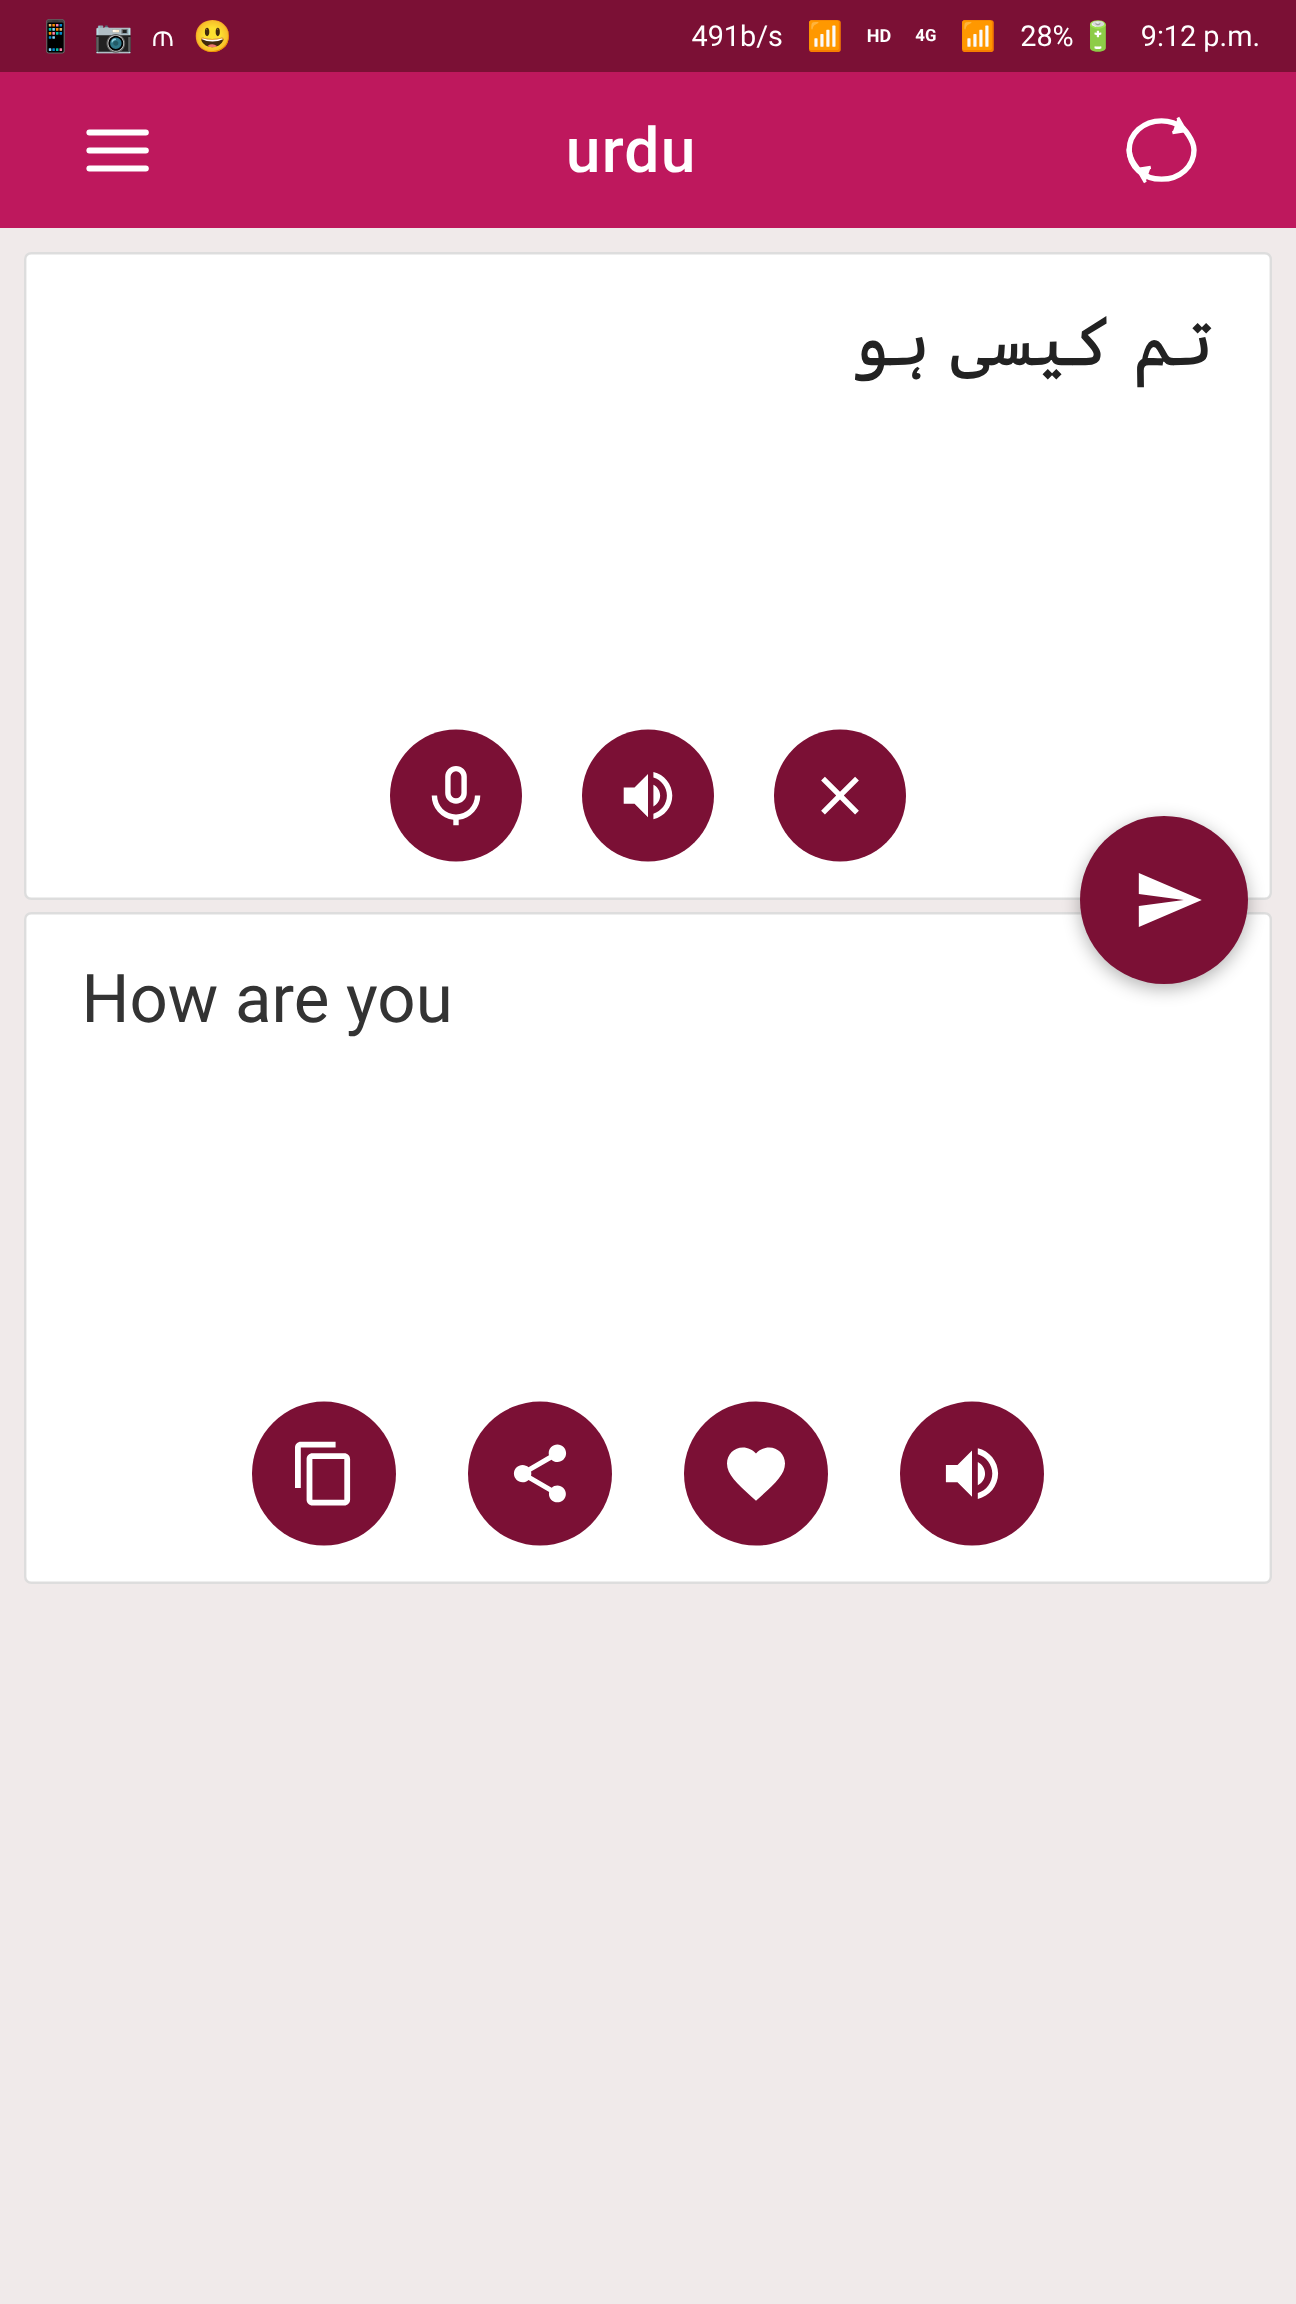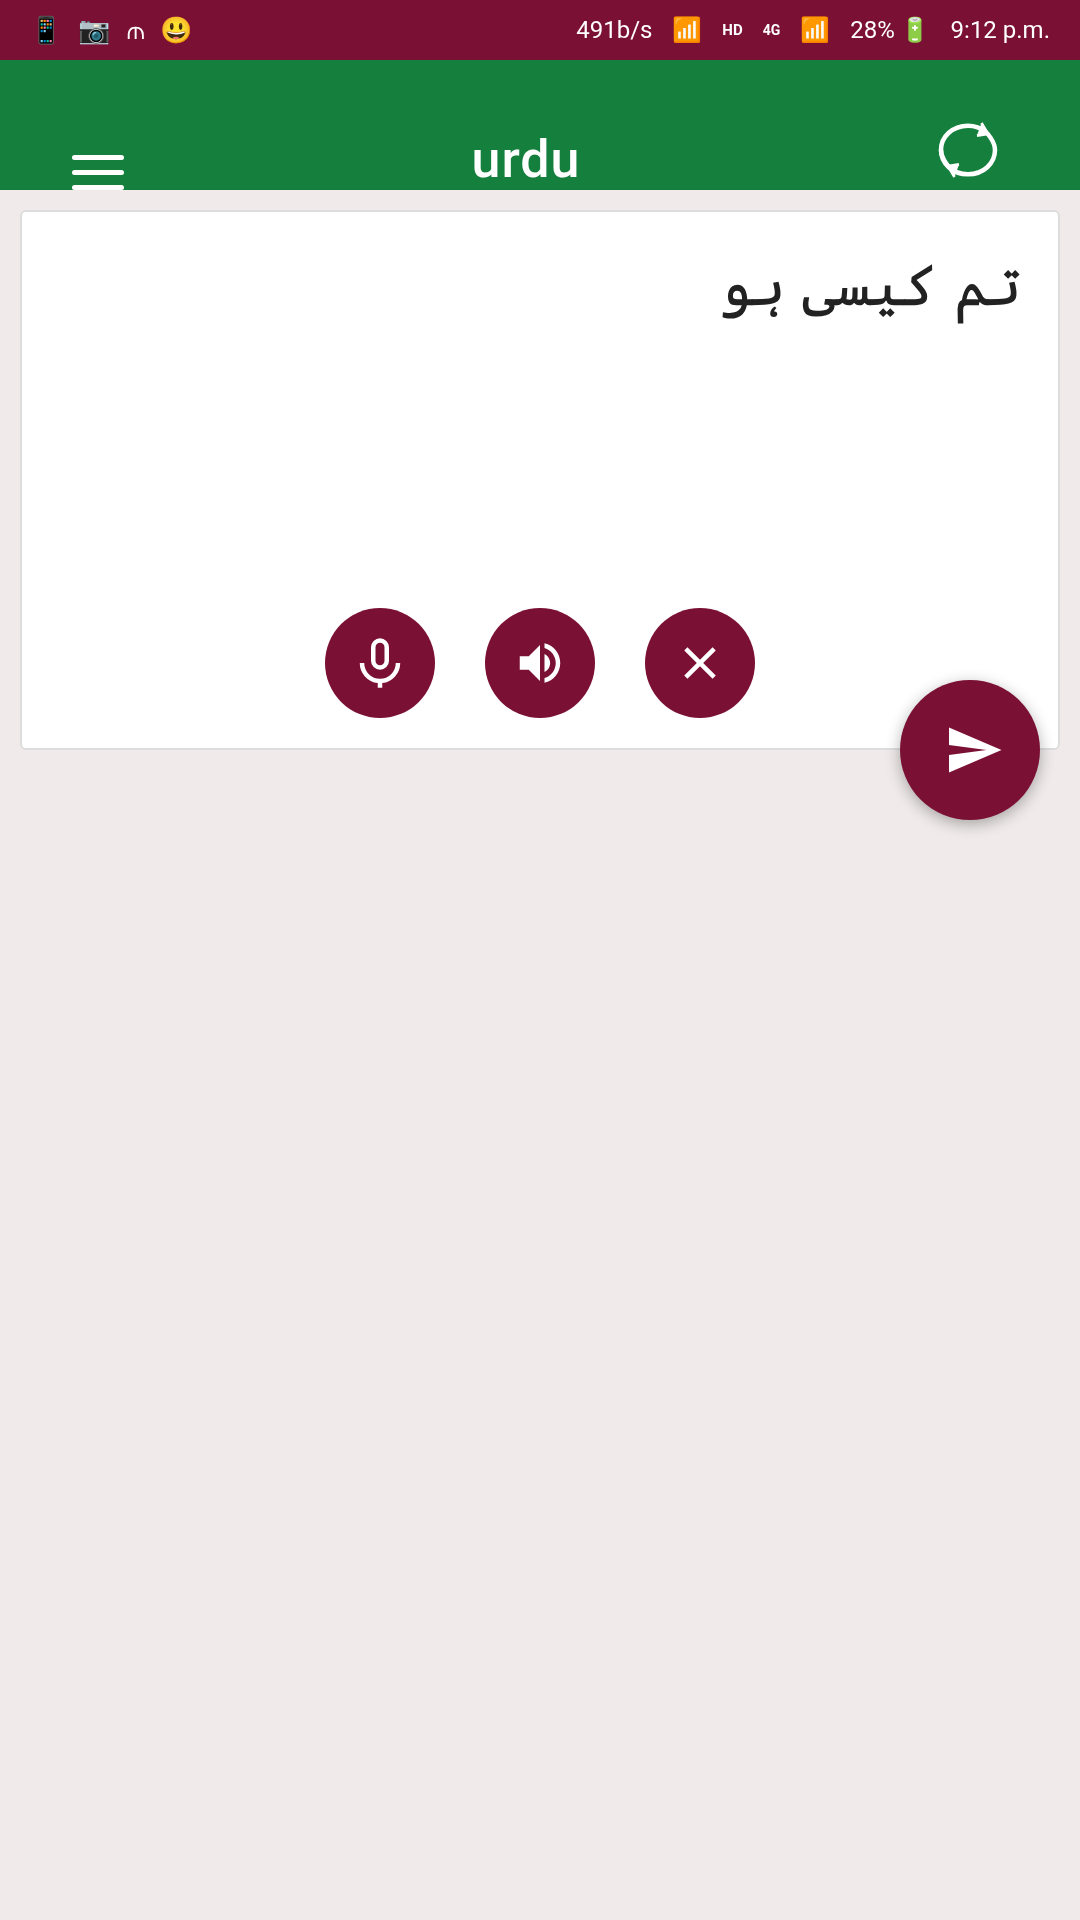--- a/index.html
+++ b/index.html
@@ -36,23 +36,23 @@
       display: flex;
       align-items: center;
       gap: 20px;
       font-size: 24px;
     }
 
     
     .nav-bar {
       width: 100%;
       height: 130px;
-      background-color: #15803d;
-      display: flex;
-      align-items: flex-end;
+      background-color: #be185d;
+      display: flex;
+      align-items: center;
       justify-content: space-between;
       padding: 0 72px;
     }
 
     .nav-menu-icon {
       display: flex;
       flex-direction: column;
       gap: 10px;
       cursor: pointer;
     }
@@ -110,21 +110,21 @@
     .panel-top {
       height: 540px;
     }
 
     .panel-bottom {
       height: 560px;
       margin-top: 0;
     }
 
     .panel-text {
-      padding: 32px 36px;
+      padding: 32px 46px;
       font-size: 52px;
       color: #222;
       line-height: 1.4;
     }
 
     .panel-text-urdu {
       direction: rtl;
       text-align: right;
       font-family: 'Arial', sans-serif;
       font-size: 58px;
@@ -306,14 +306,43 @@
   </div>
 
   <div class="send-btn-container">
     <button class="send-btn" aria-label="send">
       <svg viewBox="0 0 24 24">
         <path d="M2.01 21L23 12 2.01 3 2 10l15 2-15 2z"></path>
       </svg>
     </button>
   </div>
 
+  <div class="panel panel-bottom" style="margin-top: 10px;">
+    <div class="panel-text panel-text-english">How are you</div>
+
+    <div class="bottom-panel-actions">
+      <button class="bottom-action-btn" aria-label="copy">
+        <svg viewBox="0 0 24 24">
+          <path d="M16 1H4c-1.1 0-2 .9-2 2v14h2V3h12V1zm3 4H8c-1.1 0-2 .9-2 2v14c0 1.1.9 2 2 2h11c1.1 0 2-.9 2-2V7c0-1.1-.9-2-2-2zm0 16H8V7h11v14z"></path>
+        </svg>
+      </button>
+
+      <button class="bottom-action-btn" aria-label="share">
+        <svg viewBox="0 0 24 24">
+          <path d="M18 16.08c-.76 0-1.44.3-1.96.77L8.91 12.7c.05-.23.09-.46.09-.7s-.04-.47-.09-.7l7.05-4.11c.54.5 1.25.81 2.04.81 1.66 0 3-1.34 3-3s-1.34-3-3-3-3 1.34-3 3c0 .24.04.47.09.7L8.04 9.81C7.5 9.31 6.79 9 6 9c-1.66 0-3 1.34-3 3s1.34 3 3 3c.79 0 1.5-.31 2.04-.81l7.12 4.16c-.05.21-.08.43-.08.65 0 1.61 1.31 2.92 2.92 2.92 1.61 0 2.92-1.31 2.92-2.92s-1.31-2.92-2.92-2.92z"></path>
+        </svg>
+      </button>
+
+      <button class="bottom-action-btn" aria-label="favorite">
+        <svg viewBox="0 0 24 24">
+          <path d="M12 21.35l-1.45-1.32C5.4 15.36 2 12.28 2 8.5 2 5.42 4.42 3 7.5 3c1.74 0 3.41.81 4.5 2.09C13.09 3.81 14.76 3 16.5 3 19.58 3 22 5.42 22 8.5c0 3.78-3.4 6.86-8.55 11.54L12 21.35z"></path>
+        </svg>
+      </button>
+
+      <button class="bottom-action-btn" aria-label="text-to-speech">
+        <svg viewBox="0 0 24 24">
+          <path d="M3 9v6h4l5 5V4L7 9H3zm13.5 3c0-1.77-1.02-3.29-2.5-4.03v8.05c1.48-.73 2.5-2.25 2.5-4.02zM14 3.23v2.06c2.89.86 5 3.54 5 6.71s-2.11 5.85-5 6.71v2.06c4.01-.91 7-4.49 7-8.77s-2.99-7.86-7-8.77z"></path>
+        </svg>
+      </button>
+    </div>
+  </div>
 
 </div>
 
 </body></html>

